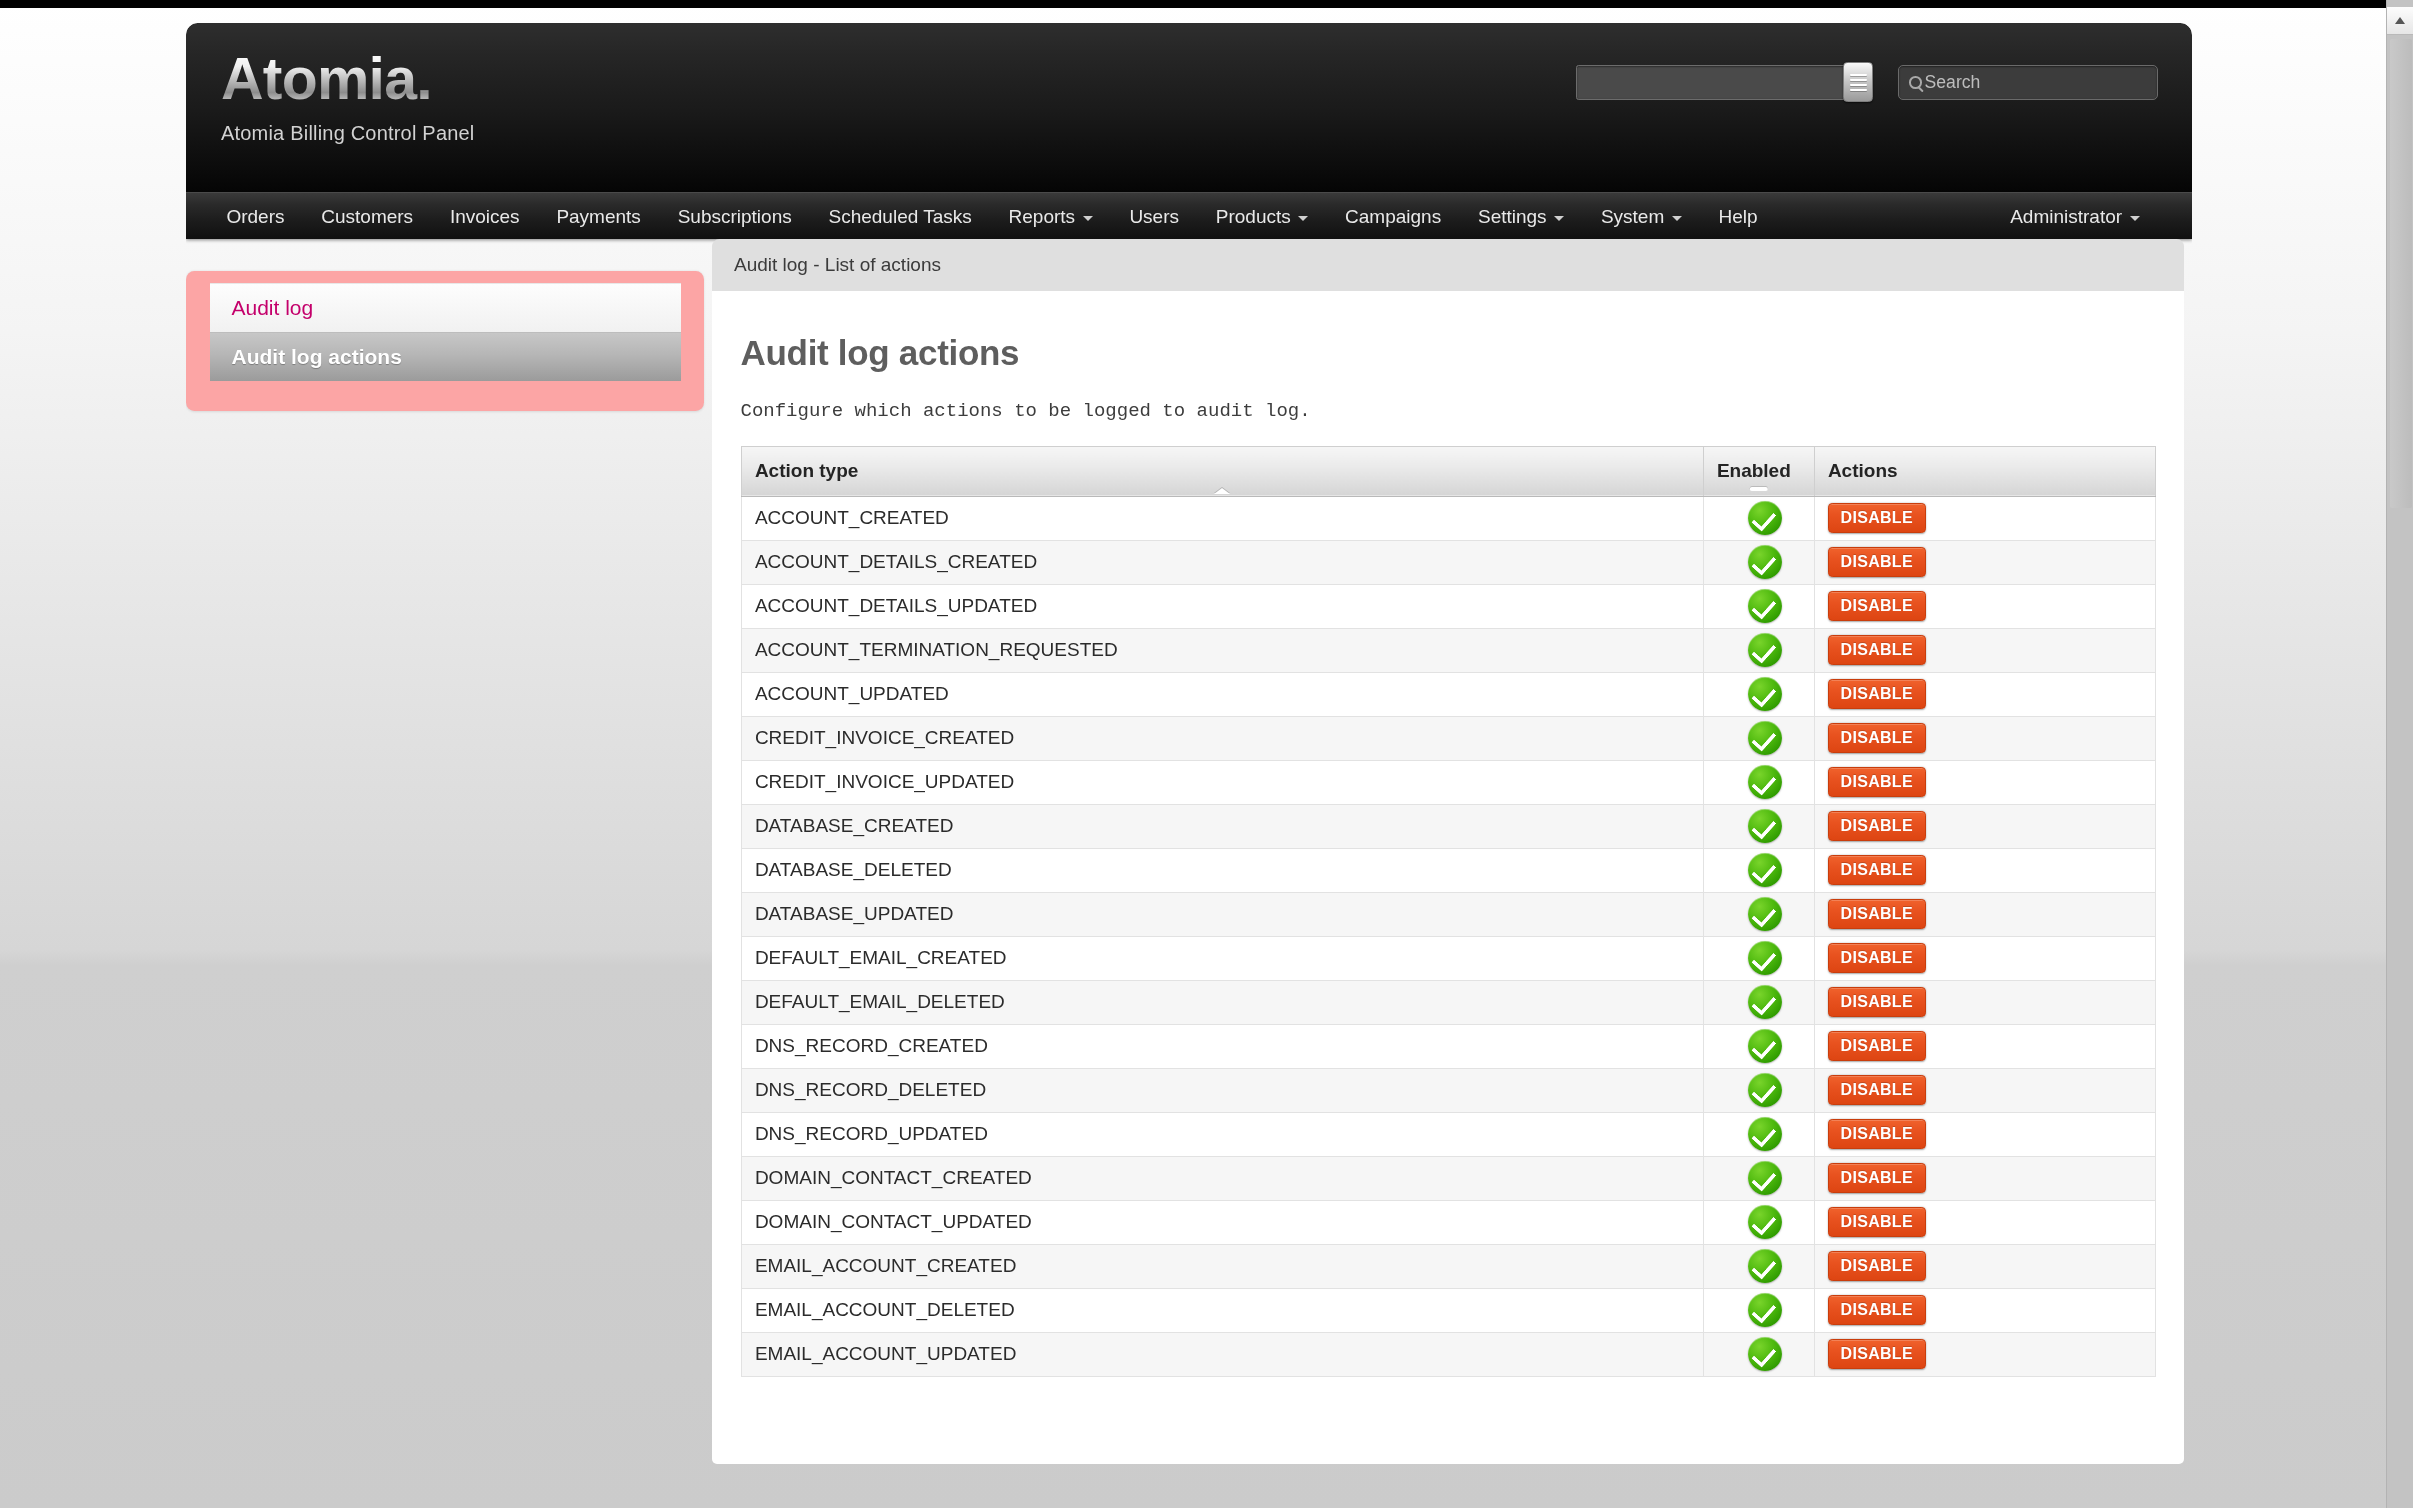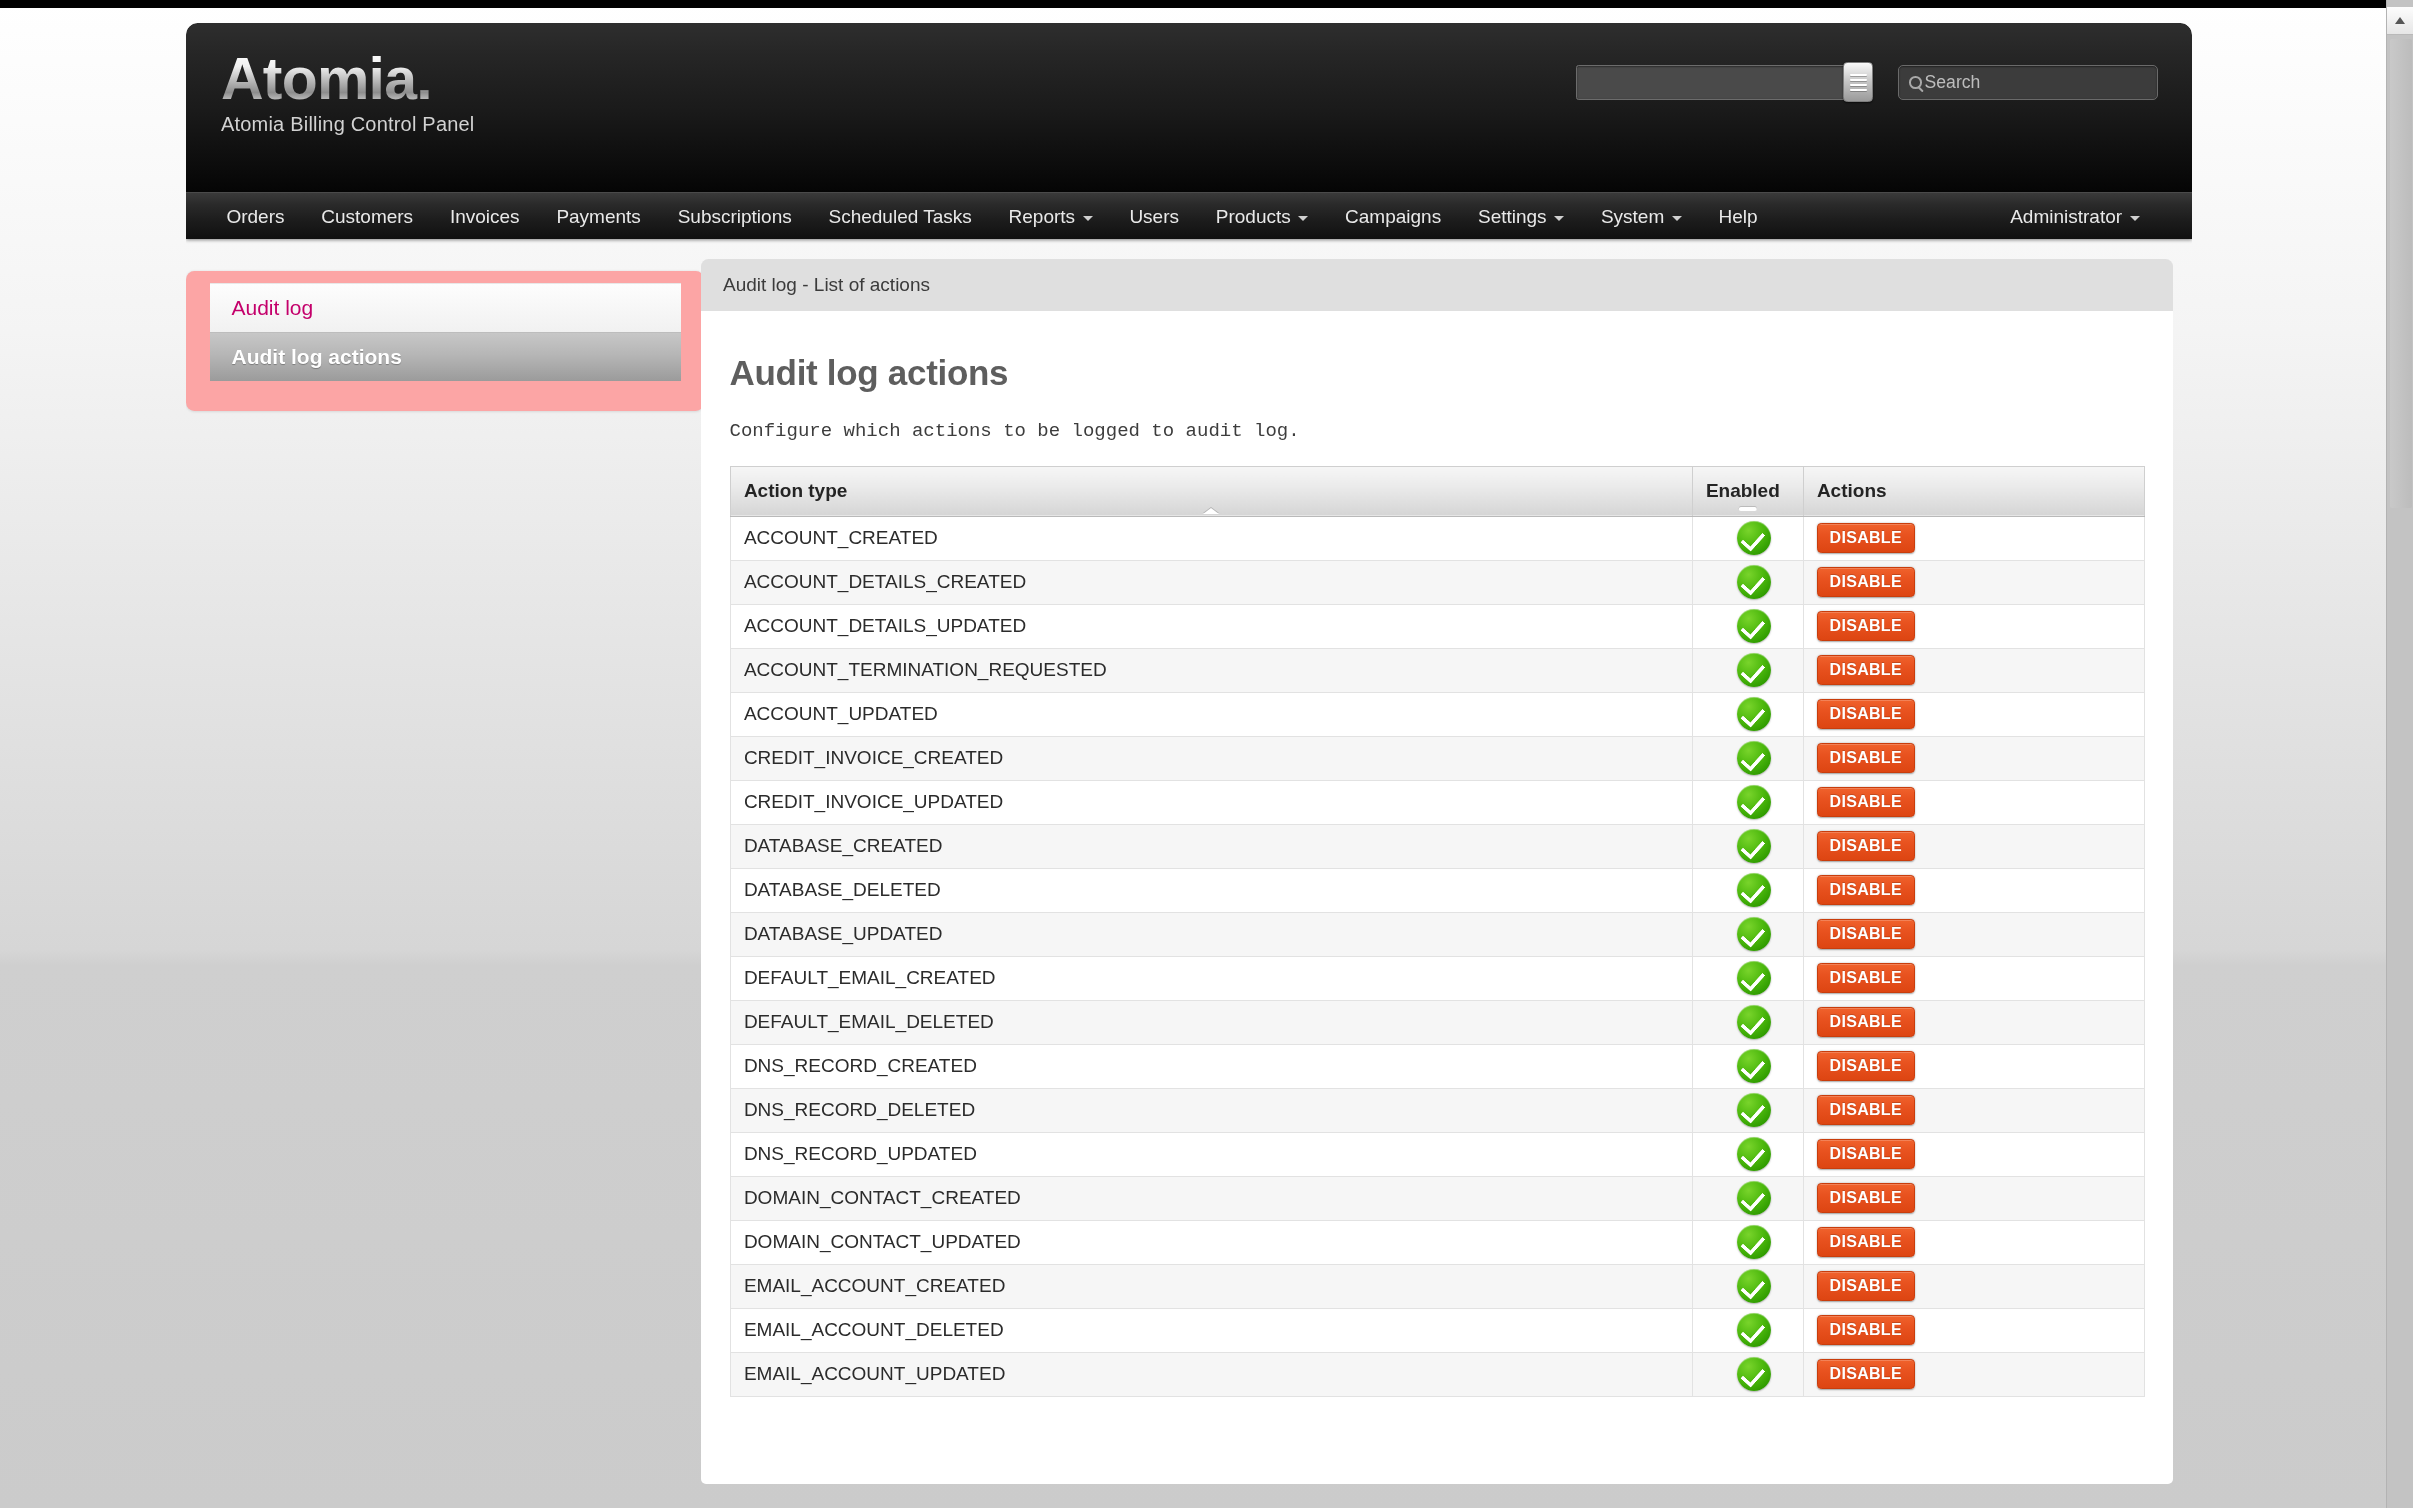--- a/index.html
+++ b/index.html
@@ -58,21 +58,21 @@
   }
   .logo-block{ position:absolute; left:35px; top:27px; }
   .logo-word{
     font-family:"Liberation Sans", sans-serif;
     font-size:59px; font-weight:bold; letter-spacing:-0.8px; line-height:1;
     background:linear-gradient(180deg,#ffffff 0%,#f0f0f0 28%,#b9b9b9 52%,#8d8d8d 72%,#d8d8d8 92%,#f2f2f2 100%);
     -webkit-background-clip:text; background-clip:text; color:transparent;
     display:inline-block;
   }
   .logo-tag{
-    margin-top:4px; font-size:20px; color:#d2d2d2; letter-spacing:0.2px;
+    margin-top:13px; font-size:20px; color:#d2d2d2; letter-spacing:0.2px;
   }
 
   
   .head-tools{ position:absolute; right:34px; top:39px; display:flex; align-items:center; gap:25px; }
   .combo{ position:relative; display:flex; align-items:center; }
   .combo-input{
     width:270px; height:35px; border-radius:2.5px;
     background:#4a4a4a; border:0.8px solid #6c6c6c;
     box-shadow:inset 0 0.8px 1.7px rgba(0,0,0,.5);
     color:#e8e8e8; font-size:16px; padding:0 8.4px;
@@ -147,21 +147,21 @@
   }
   .side-item.active{
     color:#ffffff; font-weight:bold;
     background:linear-gradient(180deg,#c7c7c7 0%,#b6b6b6 45%,#9b9b9b 100%);
     border-top:0.8px solid #bdbdbd;
     text-shadow:0 0.8px 0.8px rgba(0,0,0,.28);
   }
 
   
   .main-panel{
-    position:absolute; left:515px; top:0; width:1472px;margin-top:20px;
+    position:absolute; left:526px; top:0; width:1472px;
   }
   .crumb-bar{
     height:52px; background:#dfdfdf; border-radius:7.5px 7.5px 0 0;
     display:flex; align-items:center; padding-left:22px;
     font-size:19px; color:#3b3b3b;
   }
   .panel-body{
     background:#ffffff; border-radius:0 0 5px 5px;
     padding:30px 28.5px 0 28.5px; min-height:1173px;
   }

